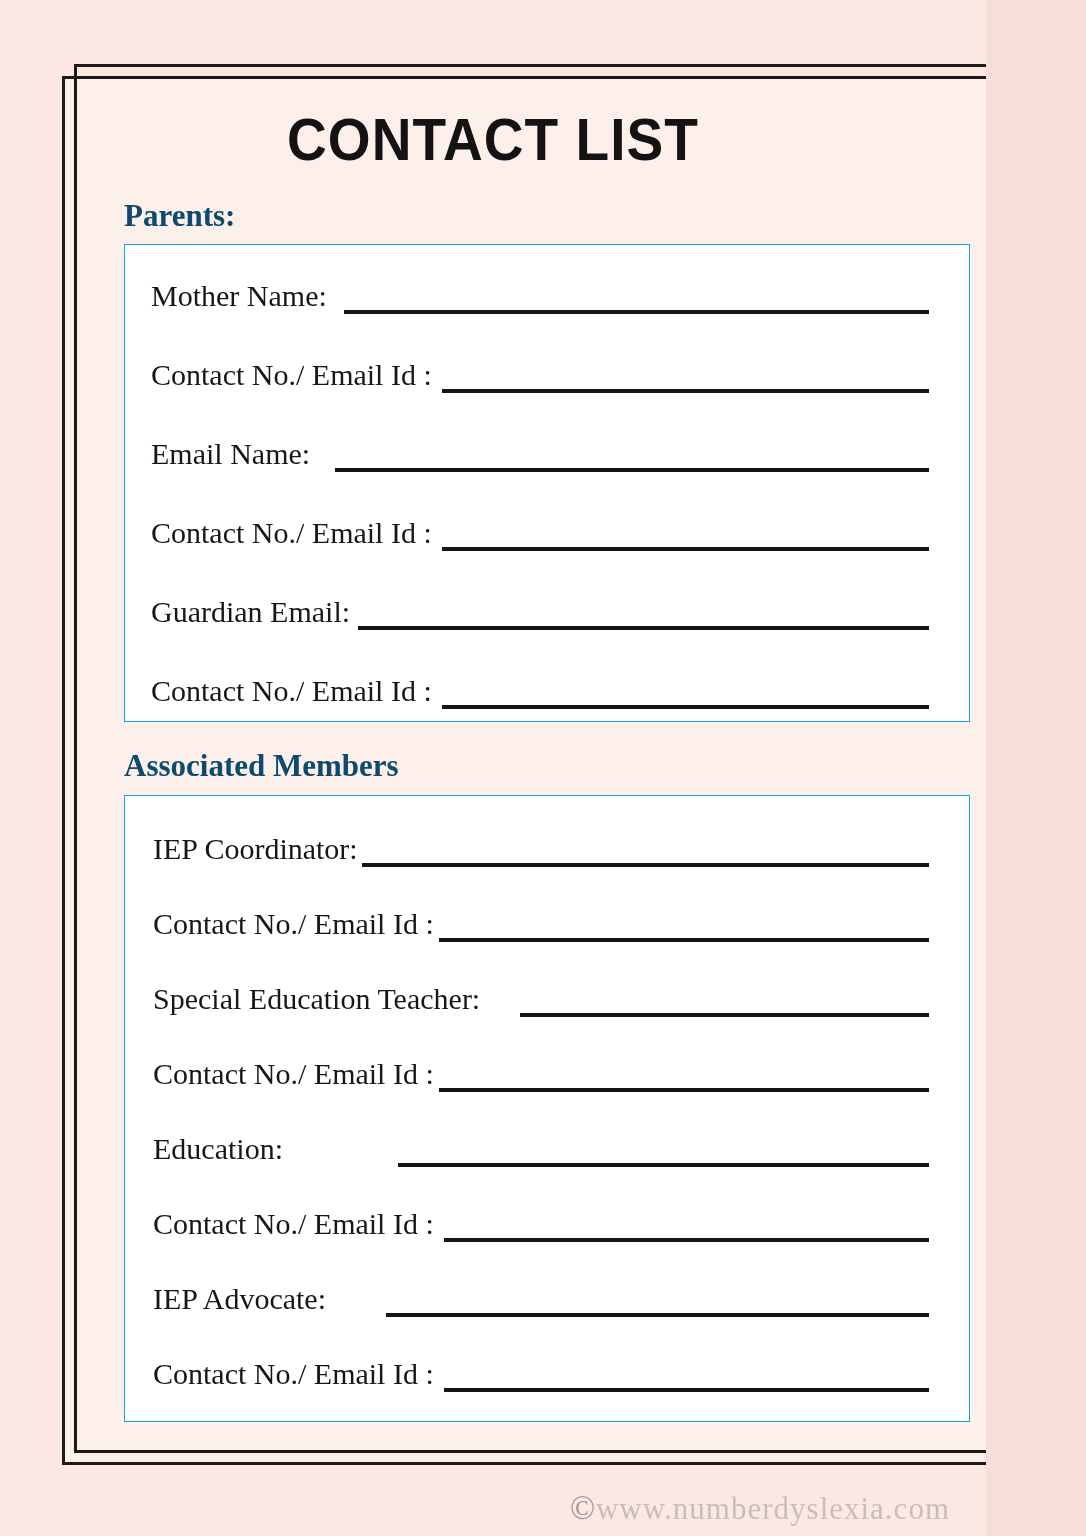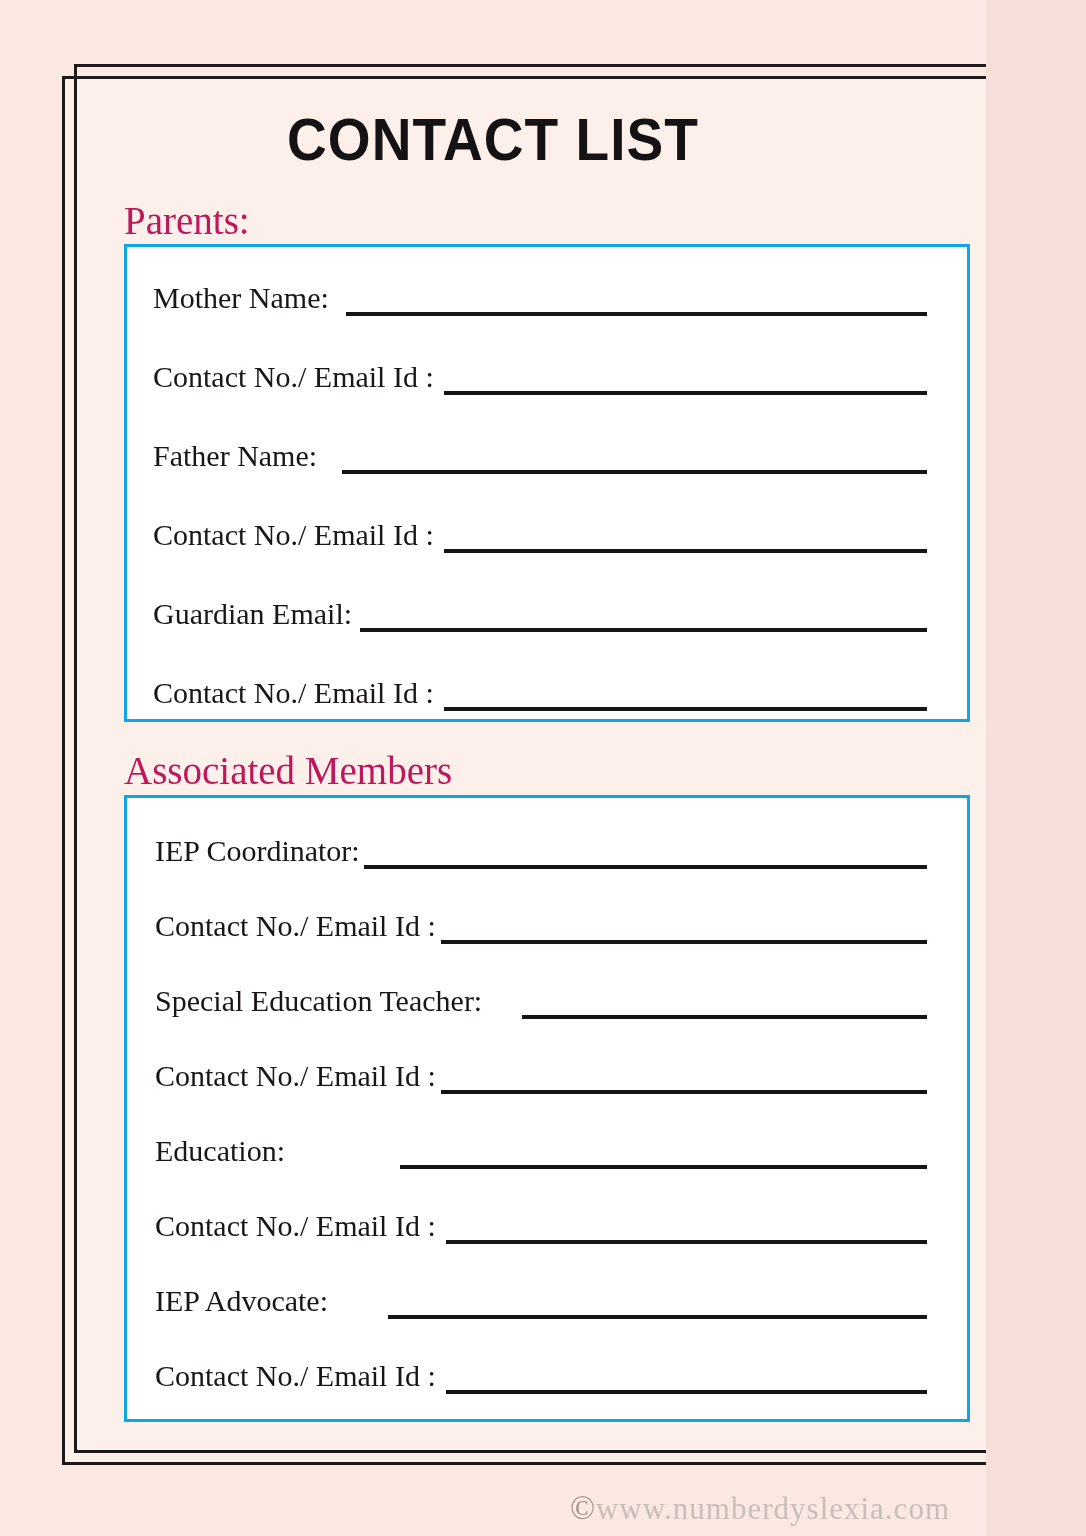--- a/index.html
+++ b/index.html
@@ -36,31 +36,32 @@
     font-family: "Liberation Sans", "DejaVu Sans", sans-serif;
     font-weight: 800;
     font-size: 54px;
     letter-spacing: 1px;
     color: #141212;
     transform: scale(1.02, 1.08);
   }
   .section-heading {
     position: absolute;
     left: 124px;
-    font-size: 39px;
-    color: #be185d;
+    font-size: 31px;
+    color: #0c4a6e;
+    font-weight: bold;
   }
   .heading-parents { top: 198px; }
   .heading-members { top: 748px; }
   .field-box {
     position: absolute;
     left: 124px;
     width: 846px;
     background: #ffffff;
-    border: 3px solid #0ea5e9;
+    border: 1px solid #0ea5e9;
   }
   .box-parents { top: 244px; height: 478px; padding: 30px 40px 0 26px; }
   .box-members { top: 795px; height: 627px; padding: 32px 40px 0 28px; }
   .row {
     display: flex;
     align-items: flex-end;
     line-height: 42px;
   }
   .box-parents .row { margin-bottom: 37px; }
   .box-members .row { margin-bottom: 33px; }
@@ -103,21 +104,21 @@
   <div class="field-box box-parents">
     <div class="row">
       <span class="lbl">Mother Name:</span>
       <span class="line" style="margin-left:17px"></span>
     </div>
     <div class="row">
       <span class="lbl">Contact No./ Email Id :</span>
       <span class="line" style="margin-left:10px"></span>
     </div>
     <div class="row">
-      <span class="lbl">Father Name:</span>
+      <span class="lbl">Email Name:</span>
       <span class="line" style="margin-left:25px"></span>
     </div>
     <div class="row">
       <span class="lbl">Contact No./ Email Id :</span>
       <span class="line" style="margin-left:10px"></span>
     </div>
     <div class="row">
       <span class="lbl">Guardian Email:</span>
       <span class="line" style="margin-left:8px"></span>
     </div>

